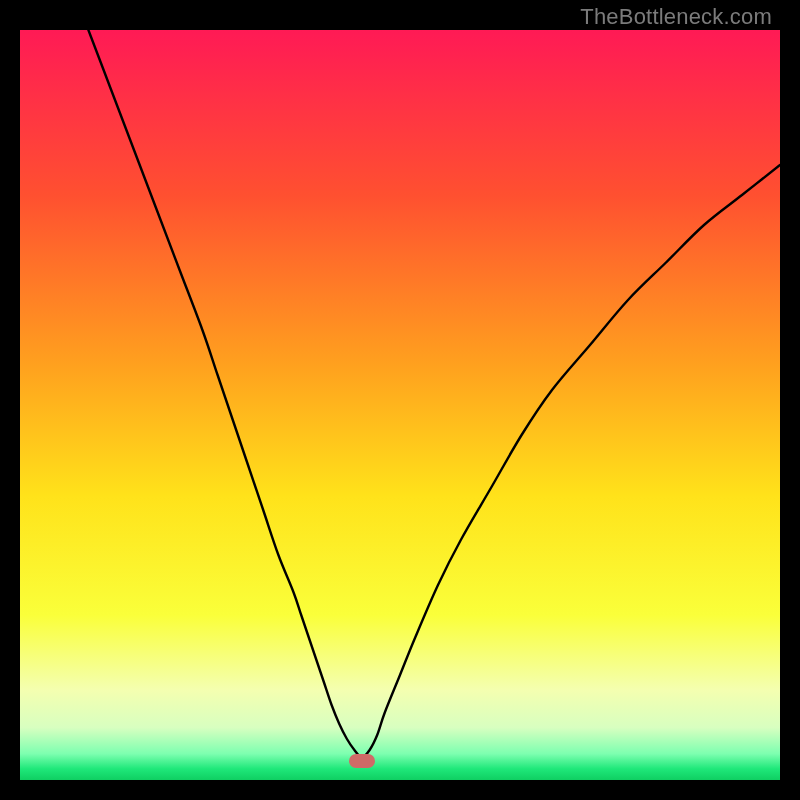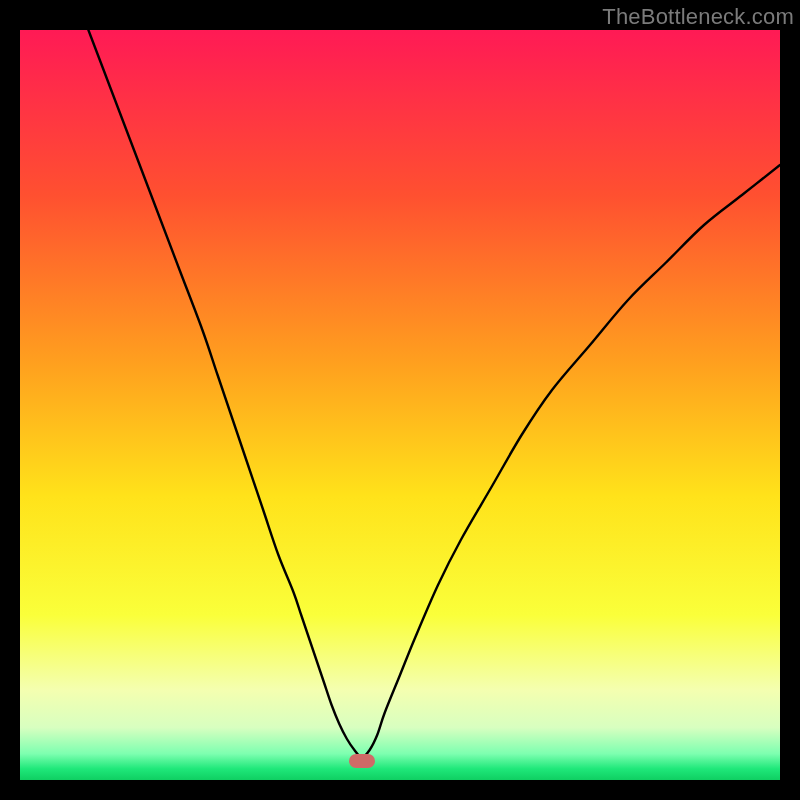--- a/index.html
+++ b/index.html
@@ -12,21 +12,21 @@
   }
   .canvas {
     position: relative;
     width: 800px;
     height: 800px;
     background: #000;
   }
   .watermark {
     position: absolute;
     top: 4px;
-    right: 6px;
+    right: 28px;
     color: #7b7b7b;
     font-size: 22px;
     font-weight: 500;
     letter-spacing: 0.2px;
     z-index: 5;
   }
   .plot-frame {
     position: absolute;
     left: 20px;
     top: 30px;

